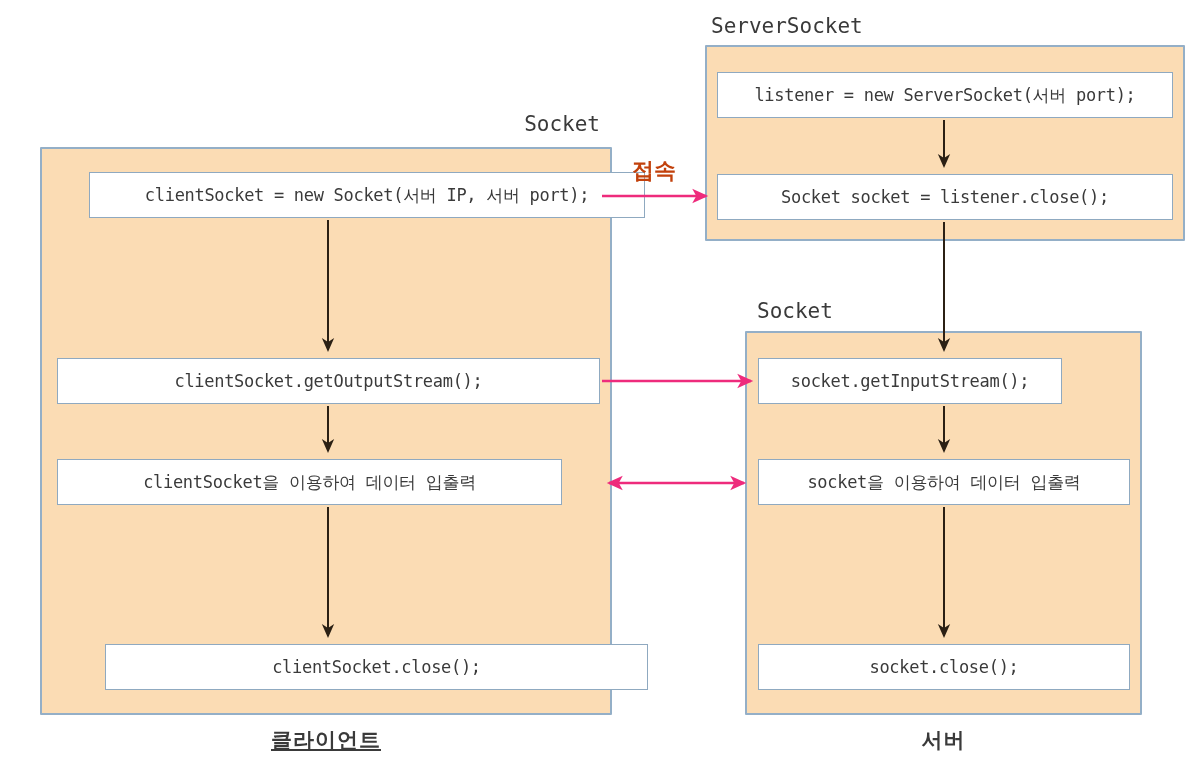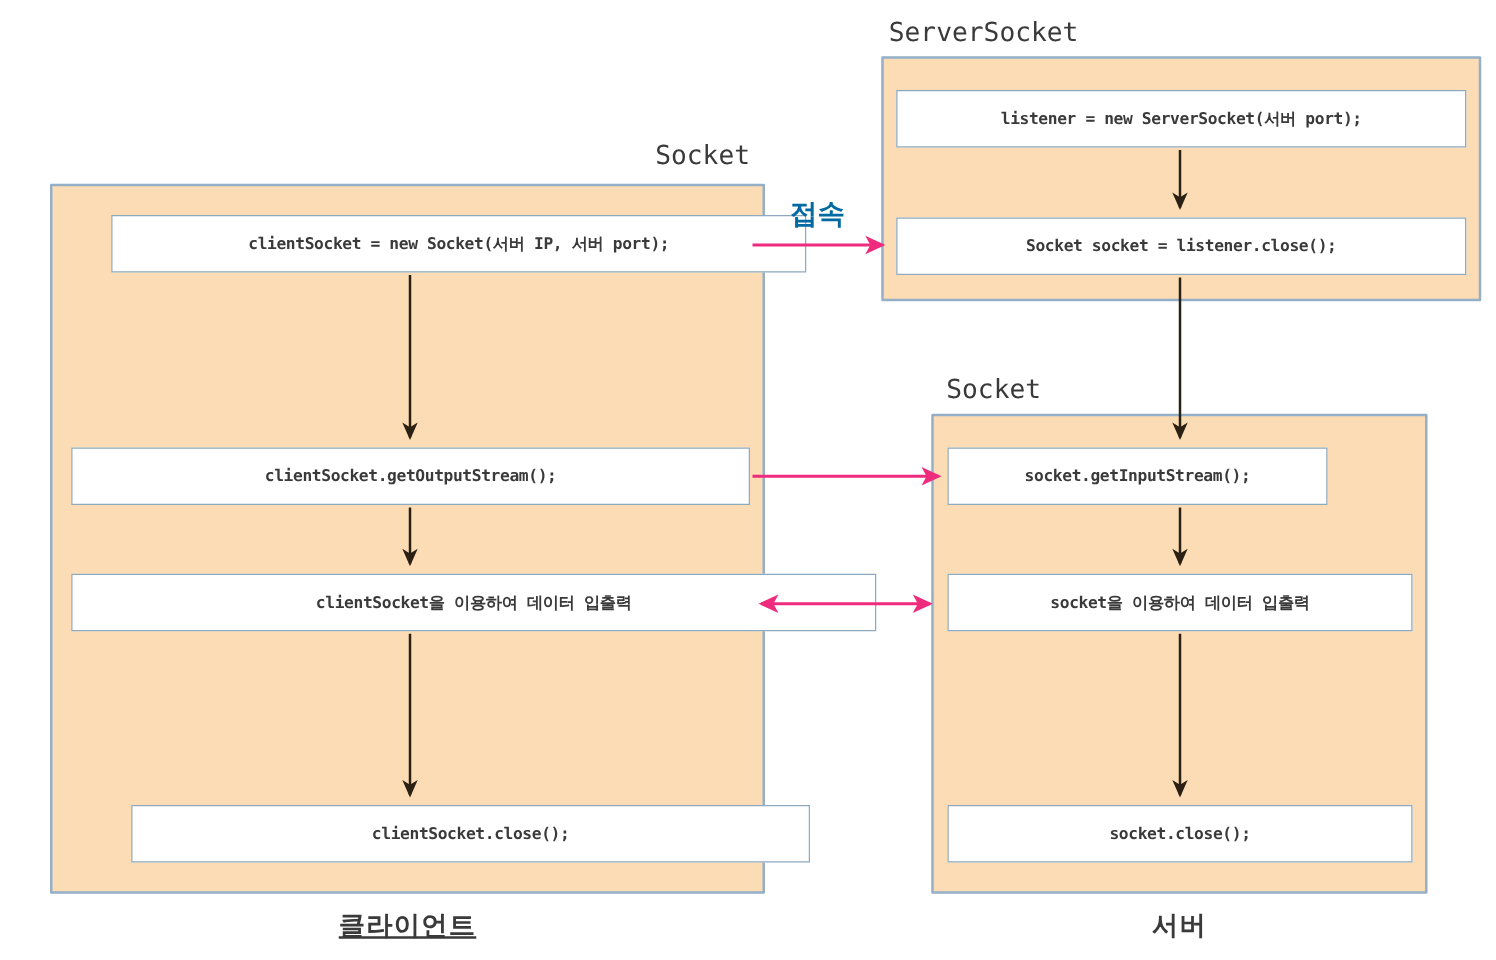--- a/index.html
+++ b/index.html
@@ -23,66 +23,65 @@
     border-radius: 1px;
   }
   .node {
     position: absolute;
     background: var(--node-fill, #ffffff);
     border: 1.5px solid var(--node-border, #8fa9c0);
     box-sizing: border-box;
     display: flex;
     align-items: center;
     justify-content: center;
-    font-size: 13px;
+    font-size: 17px;
     color: var(--text, #3a3a3a);
     white-space: nowrap;
     letter-spacing: -0.3px;
-    font-weight: bold;
   }
   .group-title {
     position: absolute;
     font-size: 21px;
     color: var(--text, #3a3a3a);
   }
   .caption {
     position: absolute;
     text-align: center;
     font-family: "Liberation Sans", sans-serif;
     font-size: 21px;
     font-weight: 600;
     color: var(--text, #3a3a3a);
     letter-spacing: 1px;
   }
   .link-label {
     position: absolute;
     font-family: "Liberation Sans", sans-serif;
     font-size: 22px;
     font-weight: 700;
-    color: #0369a1;
+    color: #c2410c;
     text-align: center;
   }
   .arrows {
     position: absolute;
     left: 0; top: 0;
     width: 1197px;
     height: 768px;
     pointer-events: none;
   }
 </style>
 </head>
 <body>
 
 <div class="canvas">
 
   <div class="group-title" style="left:40px; top:112px; width:560px; text-align:right;">Socket</div>
   <div class="group" style="left:40px; top:147px; width:572px; height:568px;"></div>
   <div class="node" style="left:57px; top:172px; width:556px; height:46px;margin-left:32px;">clientSocket = new Socket(서버 IP, 서버 port);</div>
   <div class="node" style="left:57px; top:358px; width:543px; height:46px;">clientSocket.getOutputStream();</div>
-  <div class="node" style="left:57px; top:459px; width:644px; height:46px;">clientSocket을 이용하여 데이터 입출력</div>
+  <div class="node" style="left:57px; top:459px; width:505px; height:46px;">clientSocket을 이용하여 데이터 입출력</div>
   <div class="node" style="left:57px; top:644px; width:543px; height:46px;margin-left:48px;">clientSocket.close();</div>
   <div class="caption" style="left:40px; top:726px; width:572px;text-decoration:underline;">클라이언트</div>
 
   <div class="group-title" style="left:711px; top:14px;">ServerSocket</div>
   <div class="group" style="left:705px; top:45px; width:480px; height:196px;"></div>
   <div class="node" style="left:717px; top:72px; width:456px; height:46px;">listener = new ServerSocket(서버 port);</div>
   <div class="node" style="left:717px; top:174px; width:456px; height:46px;">Socket socket = listener.close();</div>
 
   <div class="group-title" style="left:757px; top:299px;">Socket</div>
   <div class="group" style="left:745px; top:331px; width:397px; height:384px;"></div>

